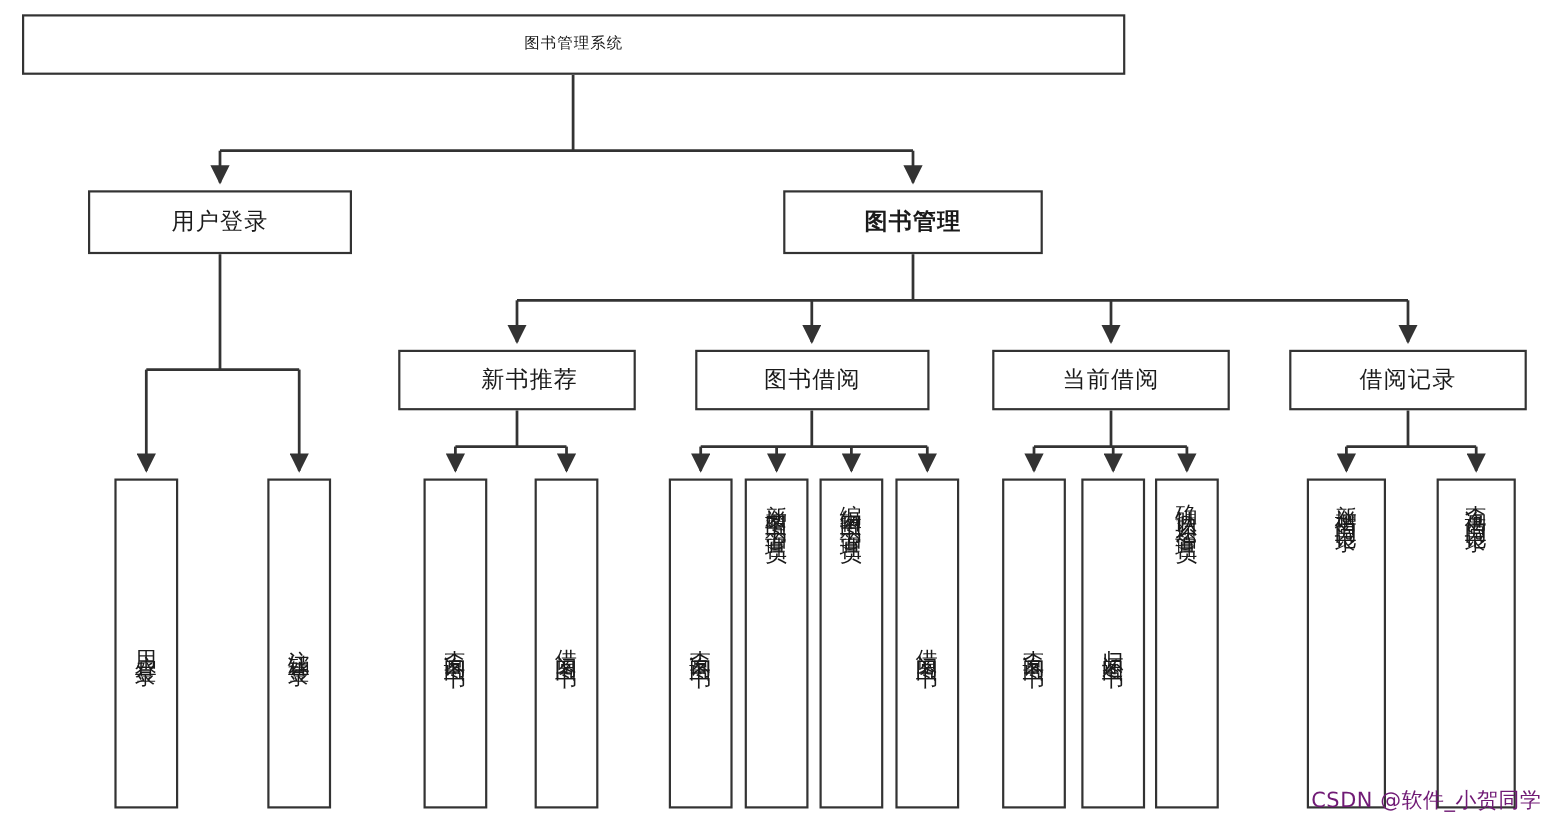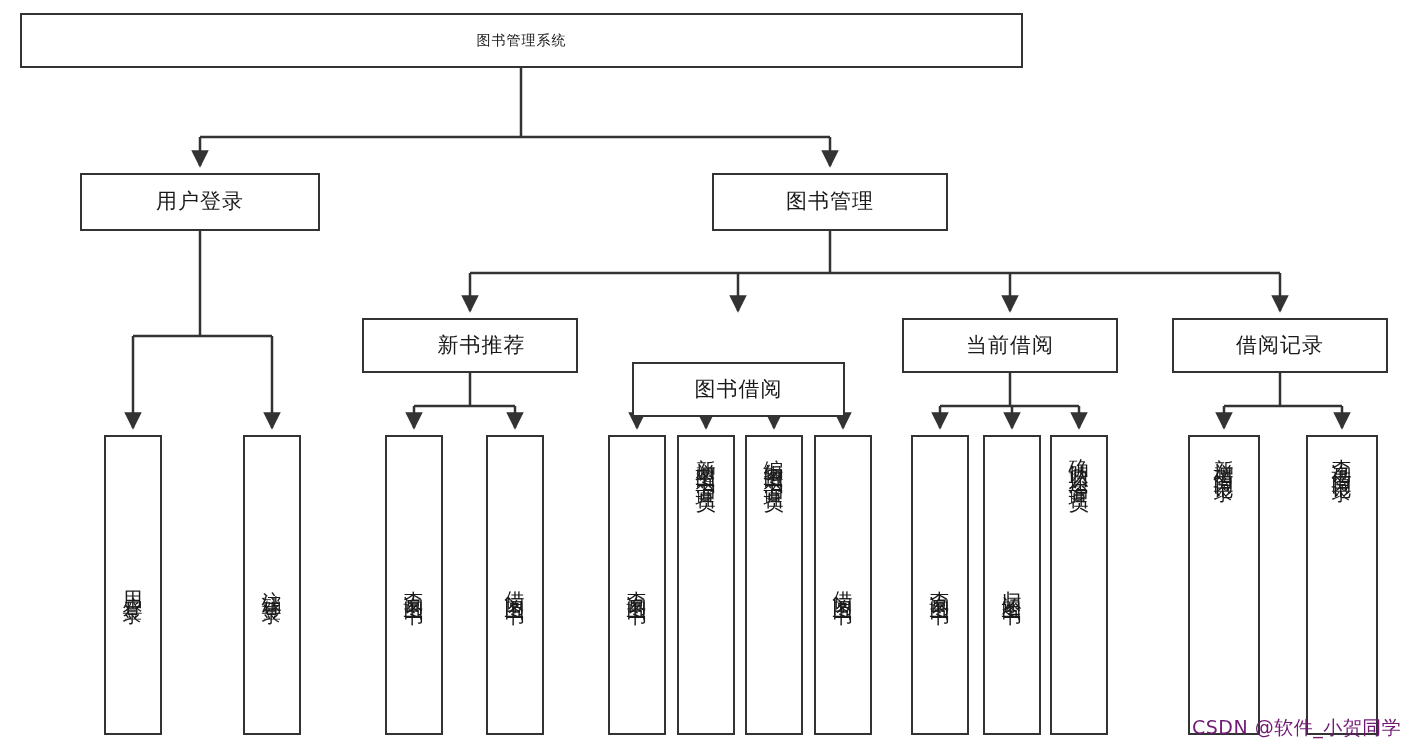--- a/index.html
+++ b/index.html
@@ -122,24 +122,24 @@
       <path d="M 1280 373 L 1280 406"></path>
       <path d="M 1224 406 L 1342 406"></path>
       <path d="M 1224 406 L 1224 428" marker-end="url(#arrow)"></path>
       <path d="M 1342 406 L 1342 428" marker-end="url(#arrow)"></path>
     </g>
   </svg>
 
   <div class="node horiz root" id="node-root" style="left: 20px; top: 13px; width: 1003px; height: 55px;">图书管理系统</div>
 
   <div class="node horiz" id="node-l2-0" style="left: 80px; top: 173px; width: 240px; height: 58px;">用户登录</div>
-  <div class="node horiz" id="node-l2-1" style="left: 712px; top: 173px; width: 236px; height: 58px;">图书管理</div>
+  <div class="node horiz" id="node-l2-1" style="left: 712px; top: 173px; width: 236px; height: 58px; font-weight: bold;">图书管理</div>
 
   <div class="node horiz" id="node-l3-0" style="left: 362px; top: 318px; width: 216px; height: 55px; padding-left: 23px;">新书推荐</div>
-  <div class="node horiz" id="node-l3-1" style="left: 632px; top: 318px; width: 213px; height: 55px; margin-top: 44px;">图书借阅</div>
+  <div class="node horiz" id="node-l3-1" style="left: 632px; top: 318px; width: 213px; height: 55px;">图书借阅</div>
   <div class="node horiz" id="node-l3-2" style="left: 902px; top: 318px; width: 216px; height: 55px;">当前借阅</div>
   <div class="node horiz" id="node-l3-3" style="left: 1172px; top: 318px; width: 216px; height: 55px;">借阅记录</div>
 
   <div class="node vert midpad" id="node-leaf-0" style="left: 104px; top: 435px; width: 58px; height: 300px;">
     <span class="vtext">用户登录</span>
   </div>
   <div class="node vert midpad" id="node-leaf-1" style="left: 243px; top: 435px; width: 58px; height: 300px;">
     <span class="vtext">注销登录</span>
   </div>
   <div class="node vert midpad" id="node-leaf-2" style="left: 385px; top: 435px; width: 58px; height: 300px;">

